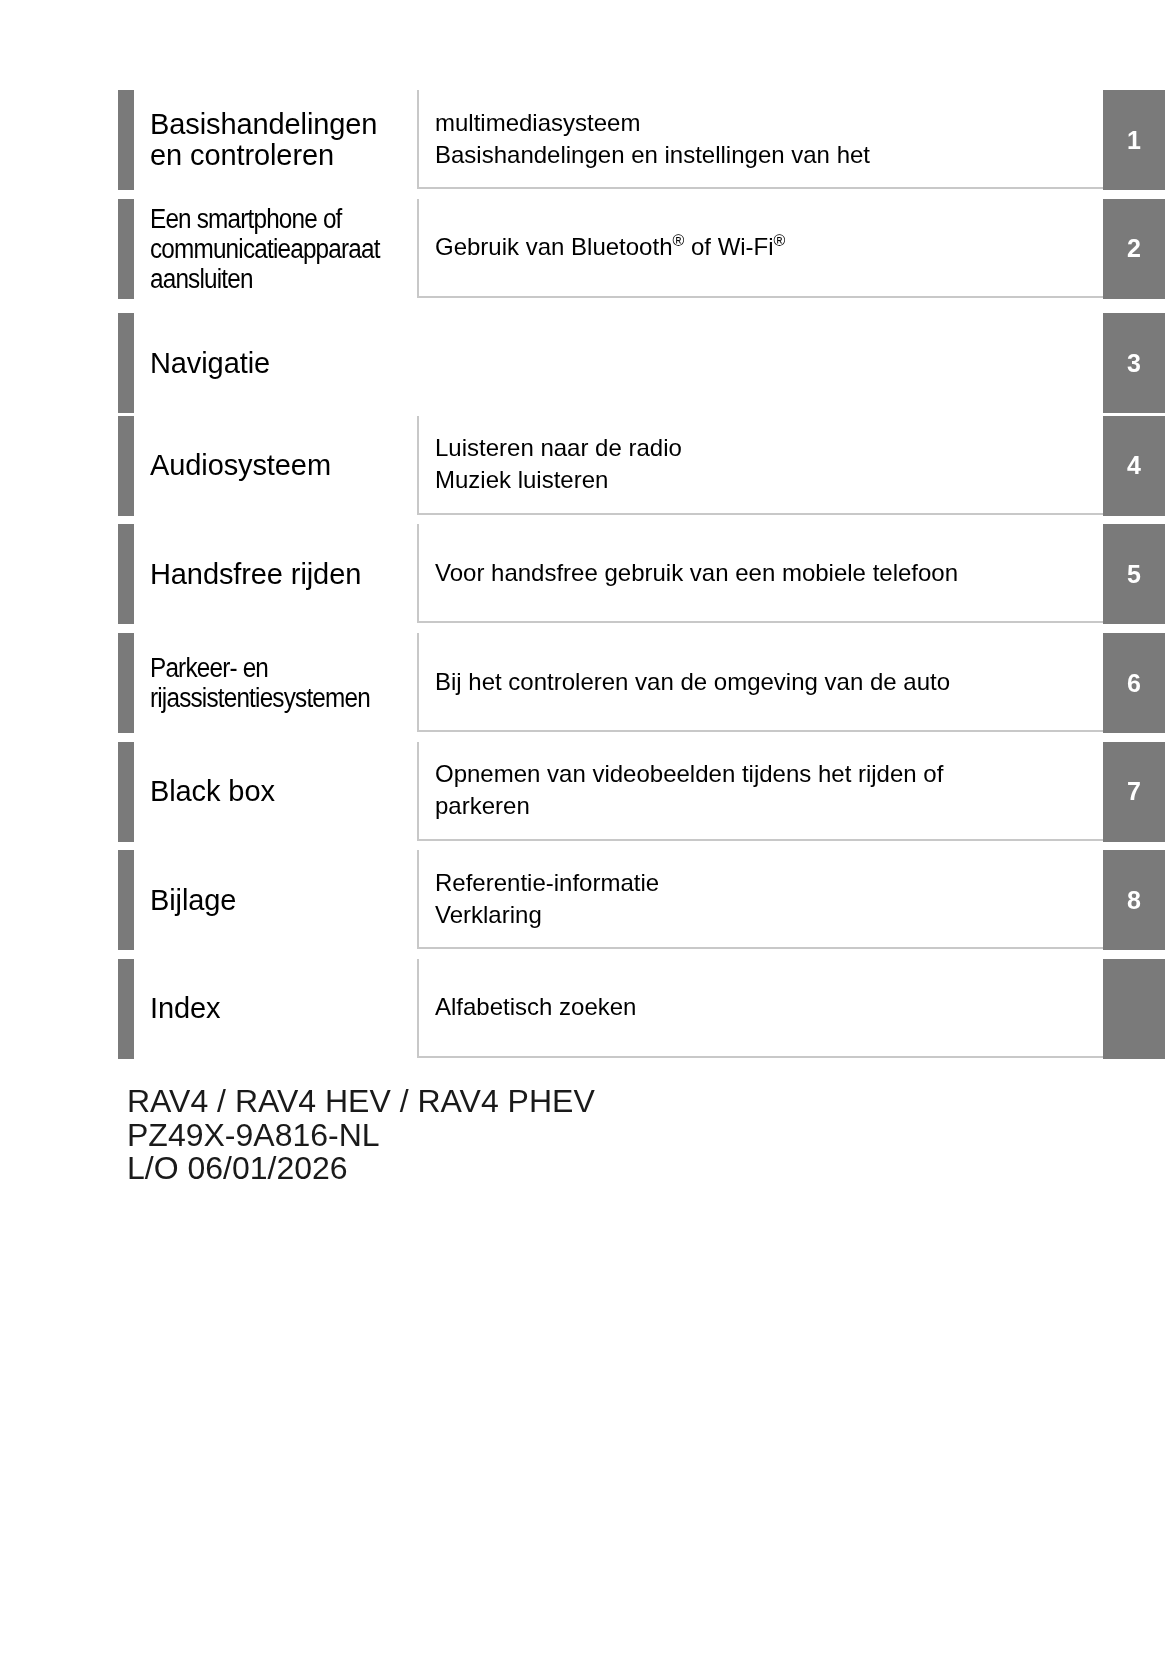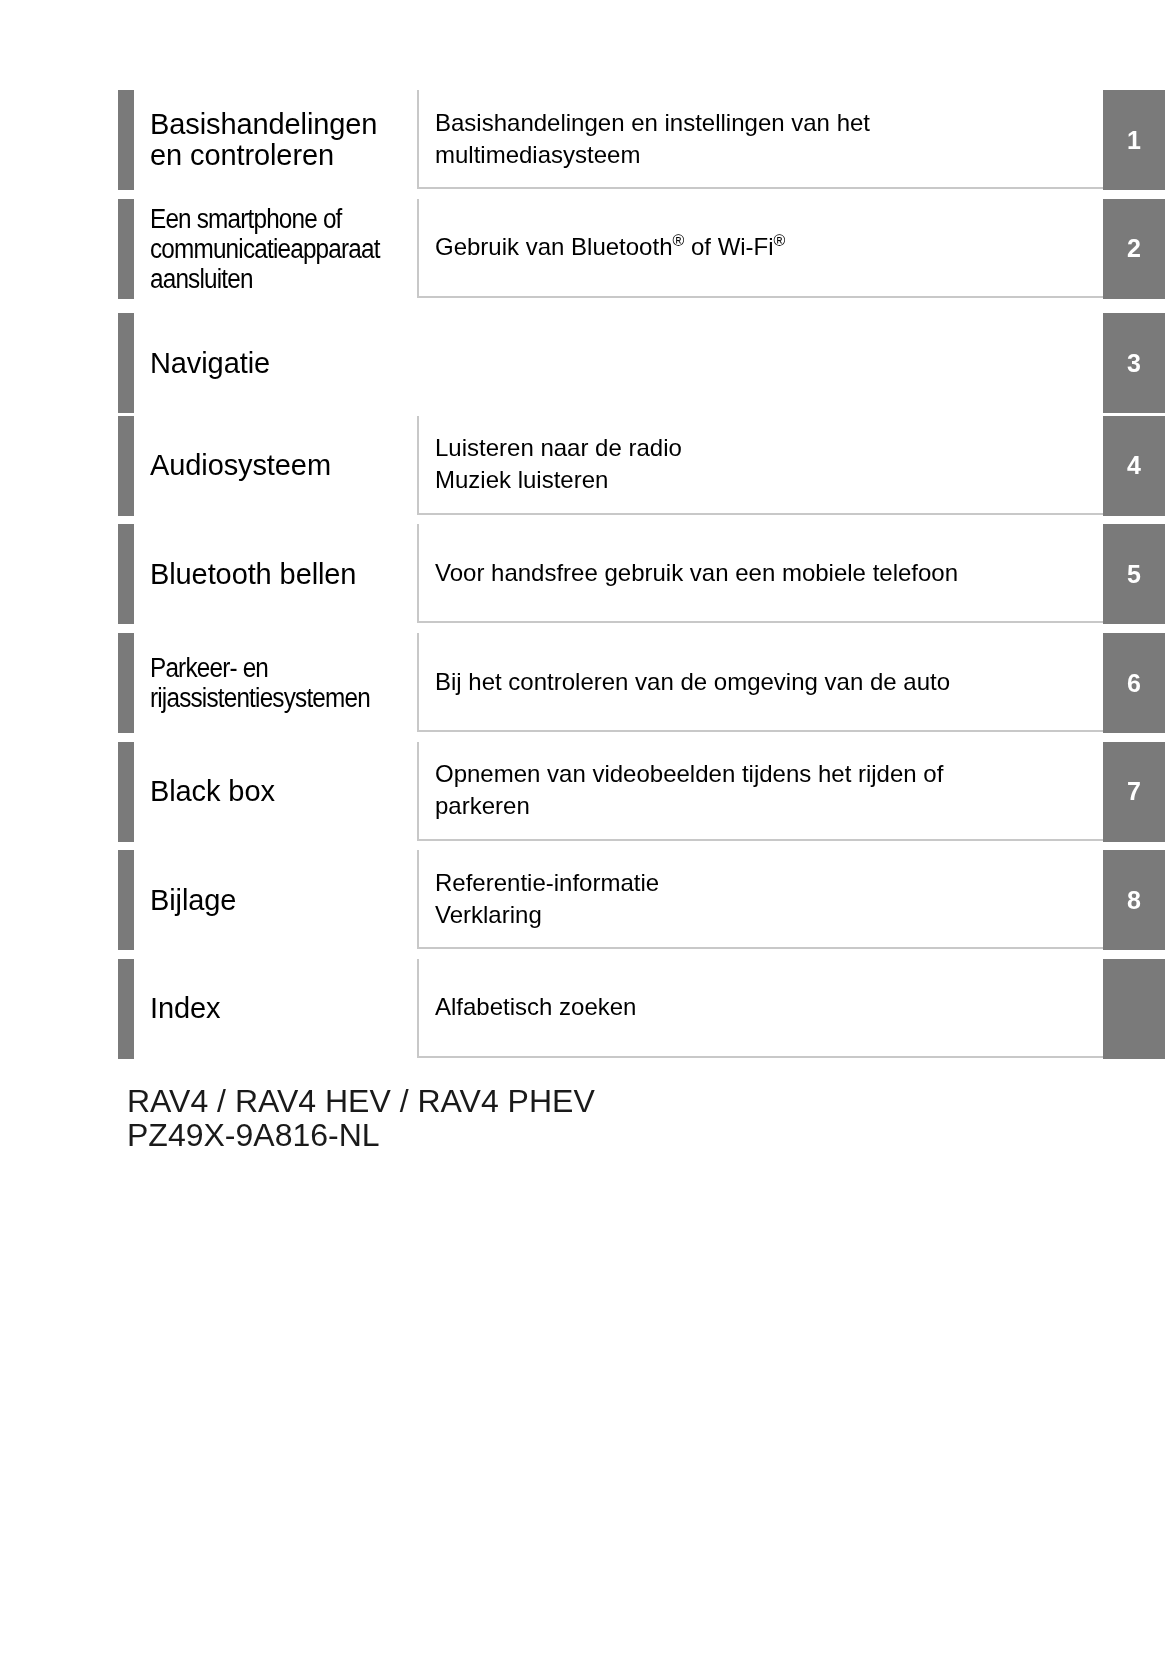--- a/index.html
+++ b/index.html
@@ -50,22 +50,22 @@
 
 <div class="toc">
 
   <div class="row" style="top:0px">
     <div class="bar"></div>
     <div class="title">
       <span>Basishandelingen en controleren</span>
     </div>
     <div class="desc">
       <div class="lines">
+        <span>multimediasysteem</span>
         <span>Basishandelingen en instellingen van het</span>
-        <span>multimediasysteem</span>
       </div>
     </div>
     <div class="tab">
       <span>1</span>
     </div>
   </div>
 
   <div class="row" style="top:108.6px">
     <div class="bar"></div>
     <div class="title condensed">
@@ -103,21 +103,21 @@
       </div>
     </div>
     <div class="tab">
       <span>4</span>
     </div>
   </div>
 
   <div class="row" style="top:434.4px">
     <div class="bar"></div>
     <div class="title">
-      <span>Bluetooth bellen</span>
+      <span>Handsfree rijden</span>
     </div>
     <div class="desc">
       <div class="lines">
         <span>Voor handsfree gebruik van een mobiele telefoon</span>
       </div>
     </div>
     <div class="tab">
       <span>5</span>
     </div>
   </div>
@@ -182,13 +182,14 @@
     <div class="tab">
       <span></span>
     </div>
   </div>
 
 </div>
 
 <div class="footer">
   <div>RAV4 / RAV4 HEV / RAV4 PHEV</div>
   <div>PZ49X-9A816-NL</div>
+  <div>L/O 06/01/2026</div>
 </div>
 
 </body></html>

